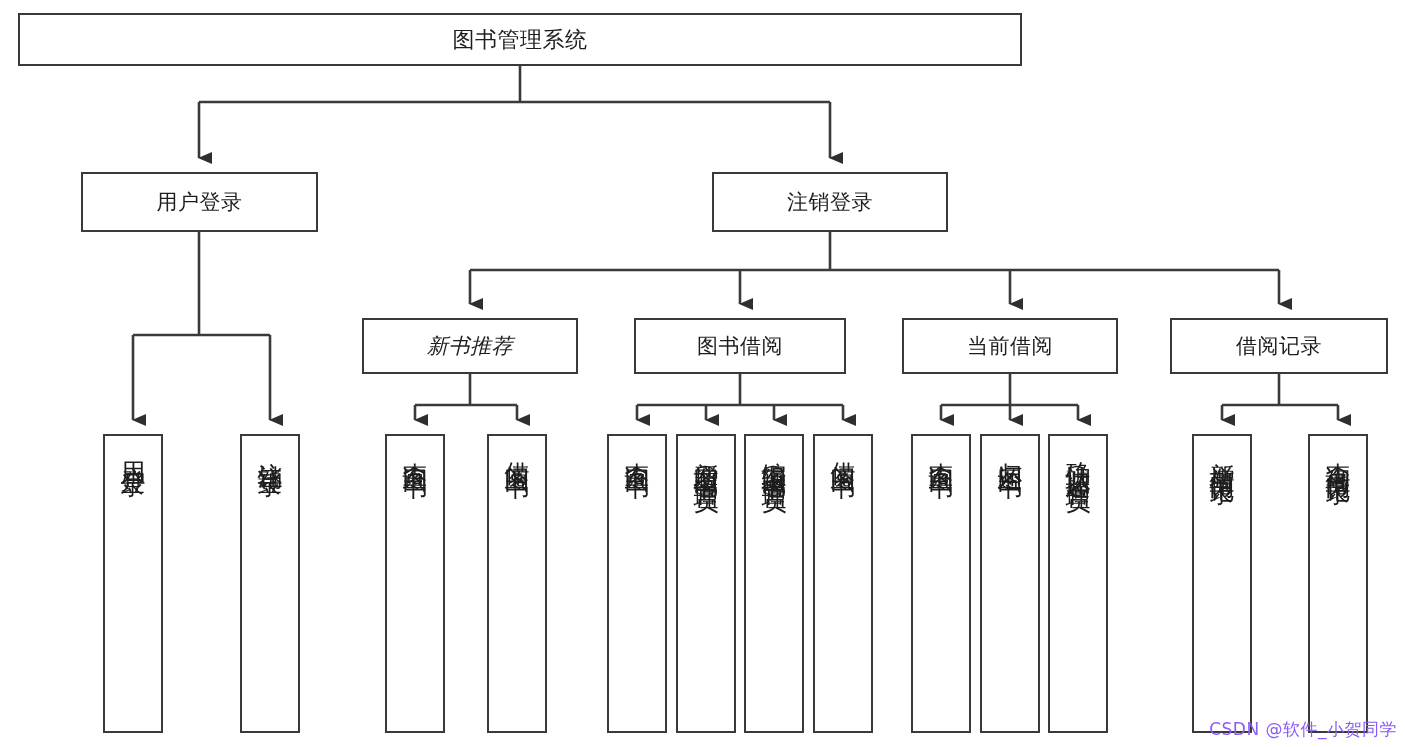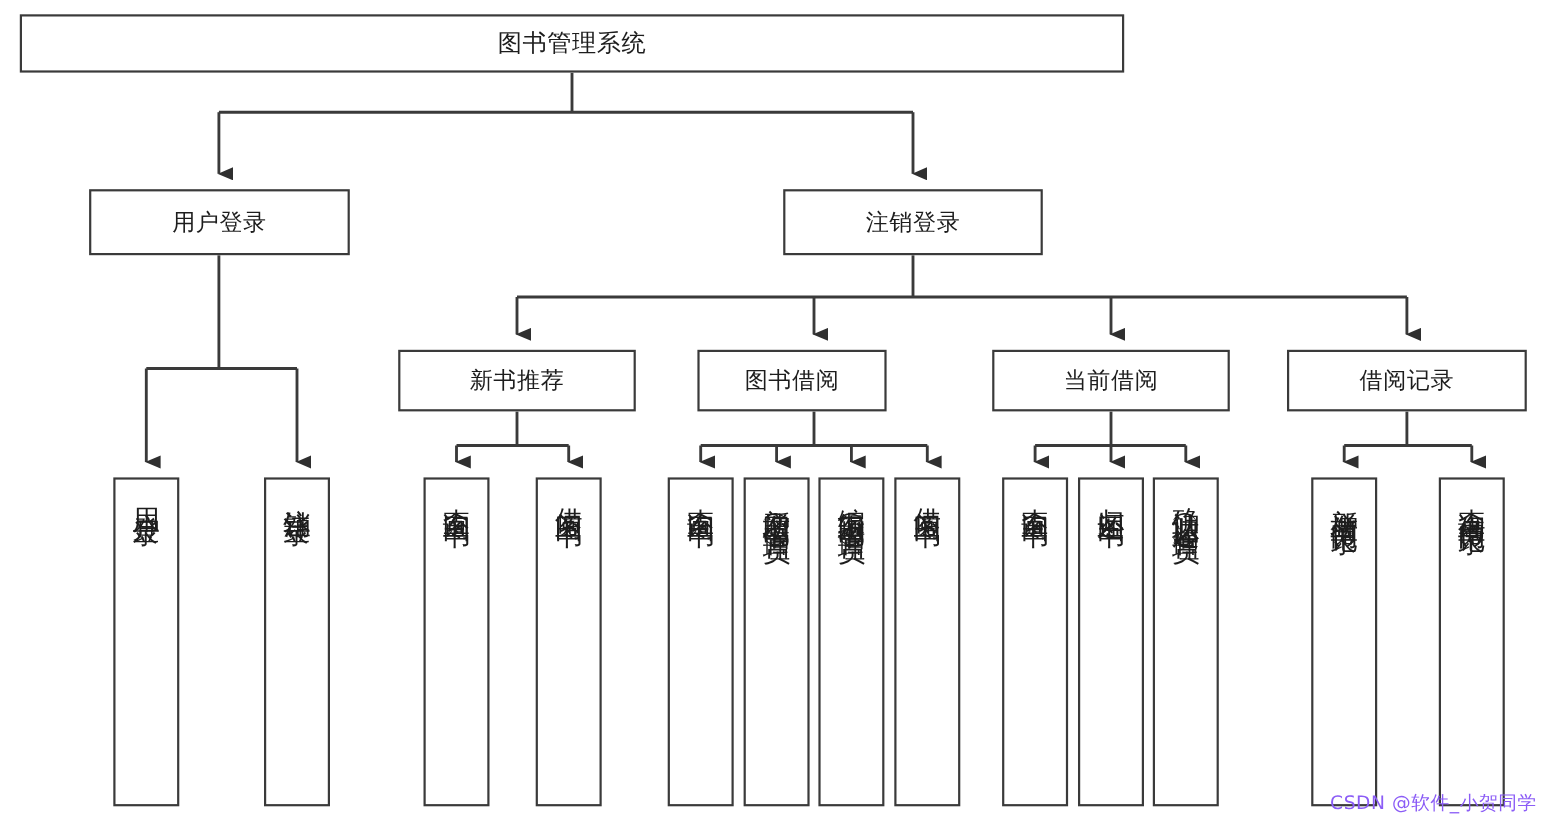--- a/index.html
+++ b/index.html
@@ -131,24 +131,24 @@
     <span class="label">图书管理系统</span>
   </div>
 
   <div class="node horiz" style="left:81px; top:172px; width:237px; height:60px;">
     <span class="label">用户登录</span>
   </div>
   <div class="node horiz" style="left:712px; top:172px; width:236px; height:60px;">
     <span class="label">注销登录</span>
   </div>
 
-  <div class="node horiz" style="left:362px; top:318px; width:216px; height:56px;">
+  <div class="node horiz" style="left:362px; top:318px; width:216px; height:56px;font-style:italic;">
     <span class="label">新书推荐</span>
   </div>
-  <div class="node horiz" style="left:634px; top:318px; width:172px; height:56px;">
+  <div class="node horiz" style="left:634px; top:318px; width:212px; height:56px;">
     <span class="label">图书借阅</span>
   </div>
   <div class="node horiz" style="left:1170px; top:318px; width:218px; height:56px;">
     <span class="label">借阅记录</span>
   </div>
   <div class="node horiz" style="left:902px; top:318px; width:216px; height:56px;">
     <span class="label">当前借阅</span>
   </div>
 
   <div class="node vert" style="left:103px; top:434px; width:60px; height:299px;">

